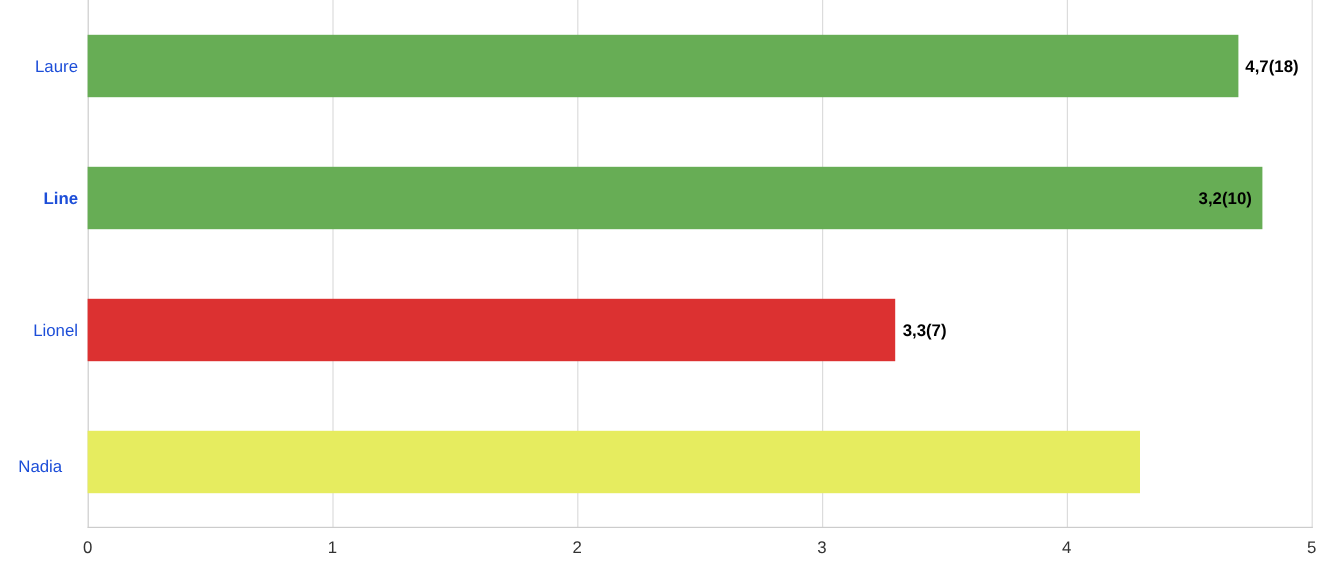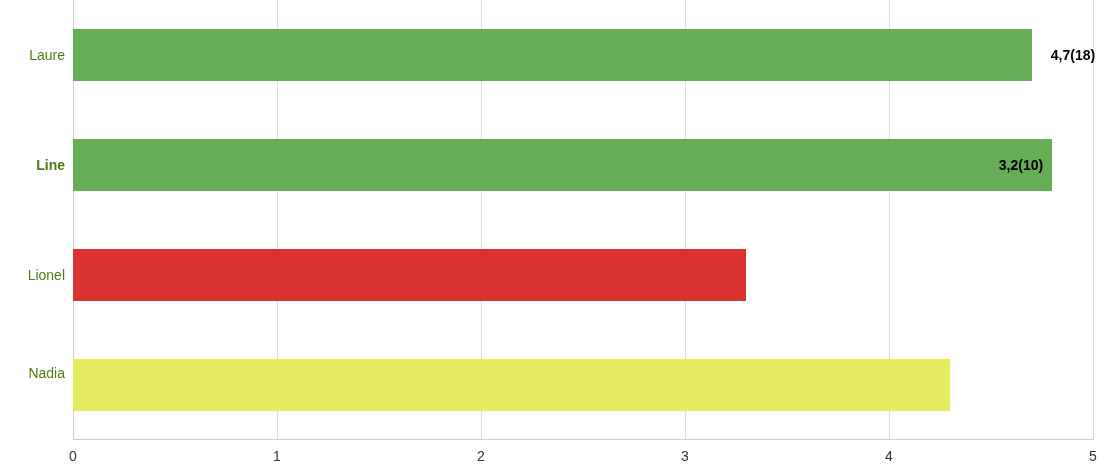--- a/index.html
+++ b/index.html
@@ -65,35 +65,35 @@
     position: absolute;
     top: 0;
     height: 52px;
     line-height: 52px;
     font-size: 14px;
     font-weight: bold;
     color: #000000;
     white-space: nowrap;
   }
   .bar-label.outside {
-    padding-left: 19px;
+    padding-left: 6px;
   }
   .bar-label.inside {
     text-align: right;
     padding-right: 9px;
     transform: translateX(-100%);
   }
   
   .cat-label {
     position: absolute;
     right: 0;
     width: 63px;
     text-align: right;
     font-size: 14px;
-    color: #4d7c0f;
+    color: #1d4ed8;
     height: 52px;
     line-height: 52px;
     white-space: nowrap;
   }
   #cat-labels {
     position: absolute;
     left: 0;
     top: 0;
     width: 65px;
     height: 440px;
@@ -128,34 +128,35 @@
       <div class="gridline" style="left: 1020px;"></div>
     </div>
 
   <div id="axis-line-y"></div>
   <div id="axis-line-x"></div>
 
   <div id="cat-labels">
       <div class="cat-label" style="top: 29px;">Laure</div>
       <div class="cat-label" style="top: 139px; font-weight: bold;">Line</div>
       <div class="cat-label" style="top: 249px; text-align: right;">Lionel</div>
-      <div class="cat-label" style="top: 347px;">Nadia</div>
+      <div class="cat-label" style="top: 362px; text-align: center;">Nadia</div>
     </div>
 
   <div id="bars-layer" style="position:absolute;left:0;top:0;width:1111px;height:440px;">
       <div class="bar-row" style="top: 29px; left: 73px; width: 1038px;">
         <div class="bar" title="4,7(18)" style="width: 958.8px; background: rgb(103, 173, 85);"></div>
         <div class="bar-label outside" style="left: 958.8px;">4,7(18)</div>
       </div>
       <div class="bar-row" style="top: 139px; left: 73px; width: 1038px;">
         <div class="bar" title="4,8(10)" style="width: 979.2px; background: rgb(103, 173, 85);"></div>
         <div class="bar-label inside" style="left: 979.2px;">3,2(10)</div>
       </div>
       <div class="bar-row" style="top: 249px; left: 73px; width: 1038px;">
         <div class="bar" title="3,3(7)" style="width: 673.2px; background: rgb(220, 49, 49);"></div>
+        <div class="bar-label outside" style="left: 673.2px;">3,3(7)</div>
       </div>
       <div class="bar-row" style="top: 359px; left: 73px; width: 1038px;">
         <div class="bar" title="4,3(6)" style="width: 877.2px; background: rgb(230, 236, 95);"></div>
       </div>
     </div>
 
   <div id="x-tick-labels">
       <div class="x-tick-label" style="left: 73px;">0</div>
       <div class="x-tick-label" style="left: 277px;">1</div>
       <div class="x-tick-label" style="left: 481px;">2</div>

